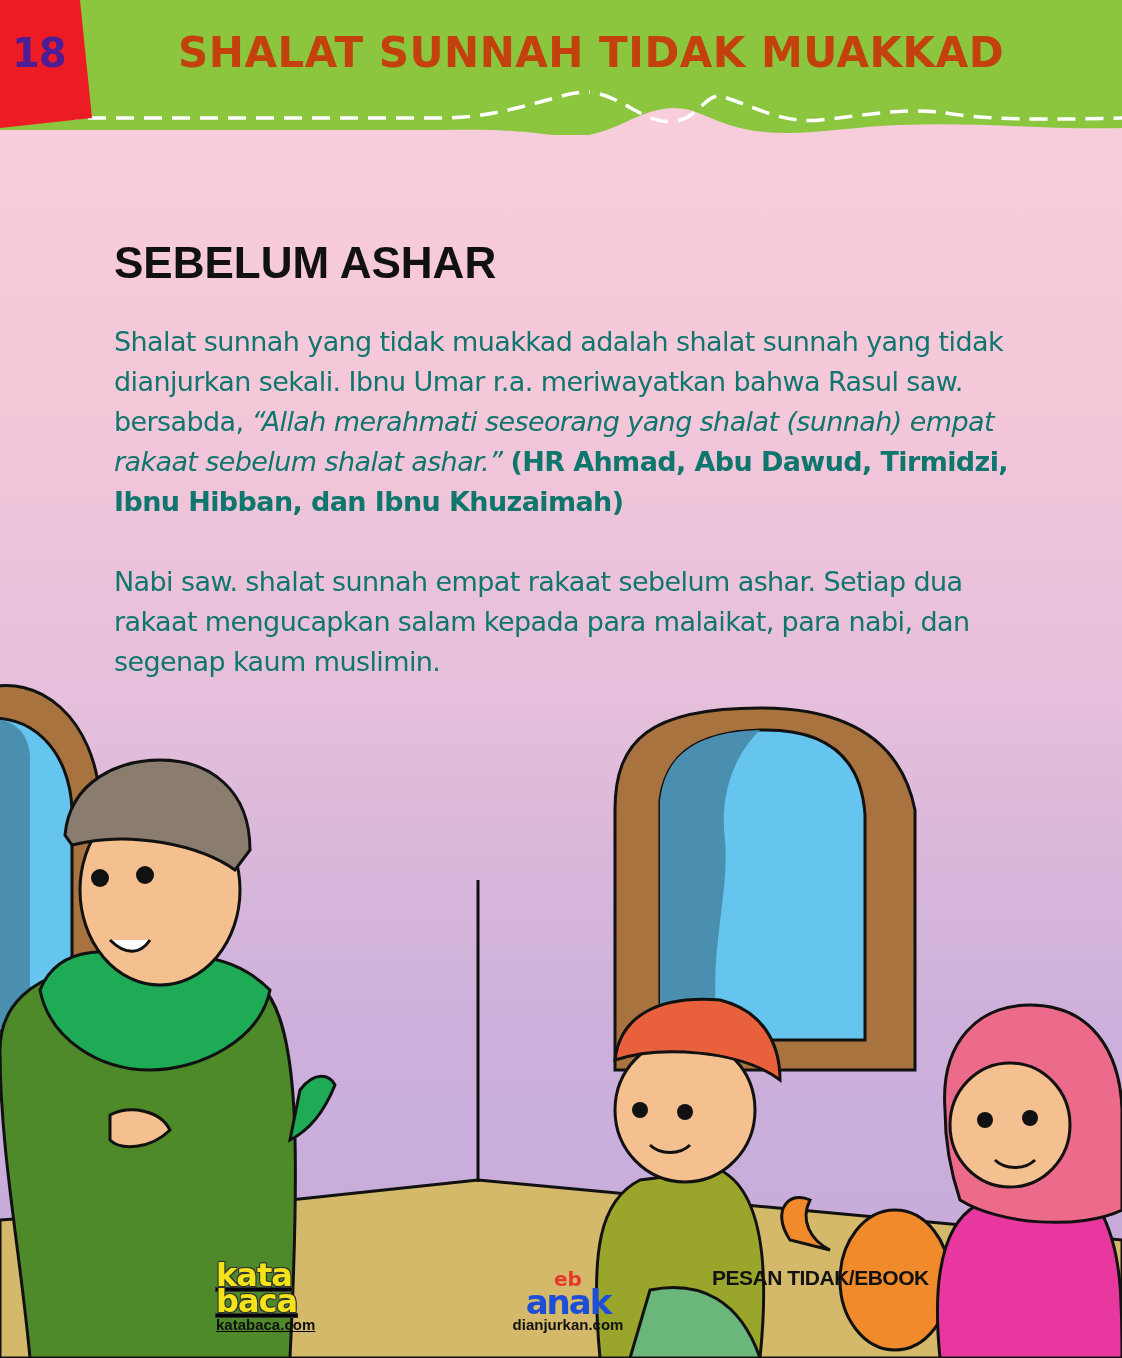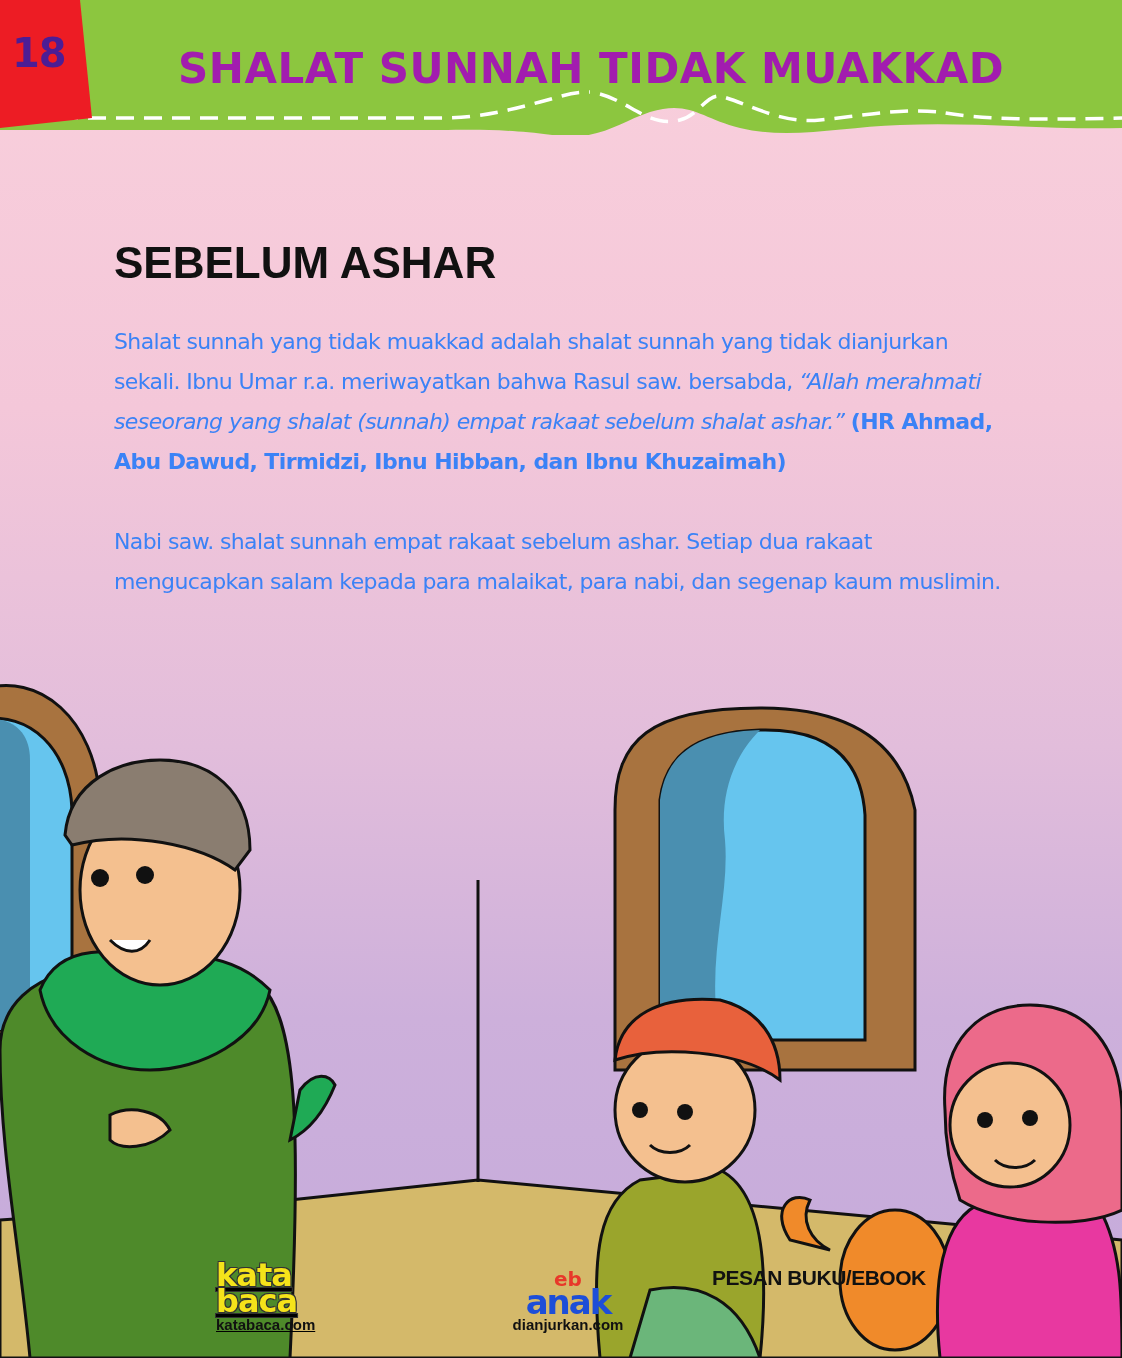--- a/index.html
+++ b/index.html
@@ -3,25 +3,25 @@
 <meta charset="utf-8">
 <style>
   html,body{margin:0;padding:0;}
   body{width:1122px;height:1358px;position:relative;overflow:hidden;
        font-family:"DejaVu Sans",sans-serif;
        background:linear-gradient(180deg,#f9d0dc 0%,#f4c7d9 30%,#e2bddb 55%,#cdb0db 75%,#c4aadb 100%);}
   .header{position:absolute;left:0;top:0;width:1122px;height:135px;}
   .header svg{position:absolute;left:0;top:0;}
   .page-num{position:absolute;left:12px;top:30px;width:70px;
             font:bold 40px "DejaVu Sans",sans-serif;color:#4c1d95;letter-spacing:-1px;}
-  .header-title{position:absolute;left:178px;top:44px;
-            font:bold 42px "DejaVu Sans",sans-serif;color:#a21caf;letter-spacing:0.5px;}
+  .header-title{position:absolute;left:178px;top:28px;
+            font:bold 42px "DejaVu Sans",sans-serif;color:#c2410c;letter-spacing:0.5px;}
   .content{position:absolute;left:114px;top:170px;width:900px;}
   .heading{font:bold 44px "Liberation Sans",sans-serif;color:#111;line-height:62px;margin:0 0 28px 0;}
-  .para{font-family:"DejaVu Sans",sans-serif;font-size:22px;line-height:40px;color:#3b82f6;margin:0;
+  .para{font-family:"DejaVu Sans",sans-serif;font-size:27px;line-height:40px;color:#0f766e;margin:0;
         letter-spacing:-0.6px;}
   .para i{font-style:italic;}
   .para b{font-weight:bold;}
   .gap{height:40px;}
   .illustration{position:absolute;left:0;top:660px;width:1122px;height:698px;}
   .footer-logo{position:absolute;}
   .kb-logo{left:216px;top:1262px;width:100px;text-decoration:underline;}
   .kb-word{font:bold 32px "DejaVu Sans",sans-serif;color:#f5e31a;line-height:26px;
            text-shadow:-1px -1px 0 #333,1px -1px 0 #333,-1px 1px 0 #333,1px 1px 0 #333;letter-spacing:-1px;}
   .kb-url{font:bold 15px "Liberation Sans",sans-serif;color:#111;margin-top:2px;}
@@ -121,14 +121,14 @@
   <div class="kb-url">katabaca.com</div>
 </div>
 
 <div class="footer-logo ea-logo">
   <div class="ea-eb" style="color:#e8382a;">eb</div>
   <div class="ea-anak" style="color:#1d4ed8;">anak</div>
   <div class="ea-url">dianjurkan.com</div>
 </div>
 
 <div class="order">
-  <div class="order-label">PESAN BUKU/EBOOK</div>
+  <div class="order-label">PESAN TIDAK/EBOOK</div>
 </div>
 
 </body></html>

